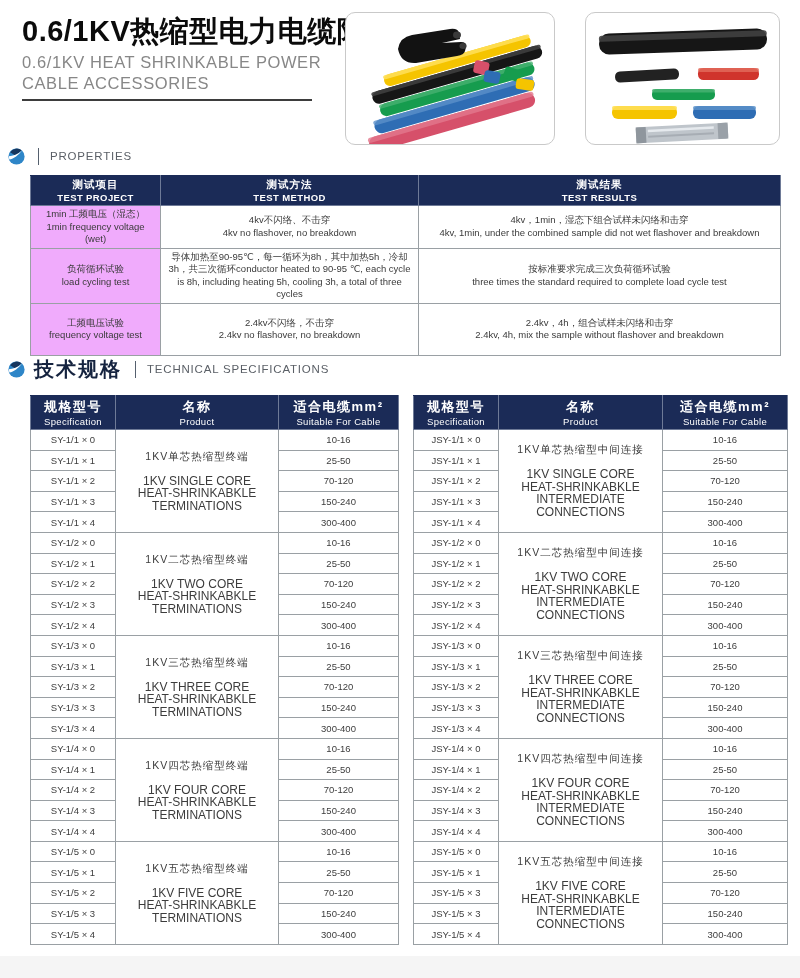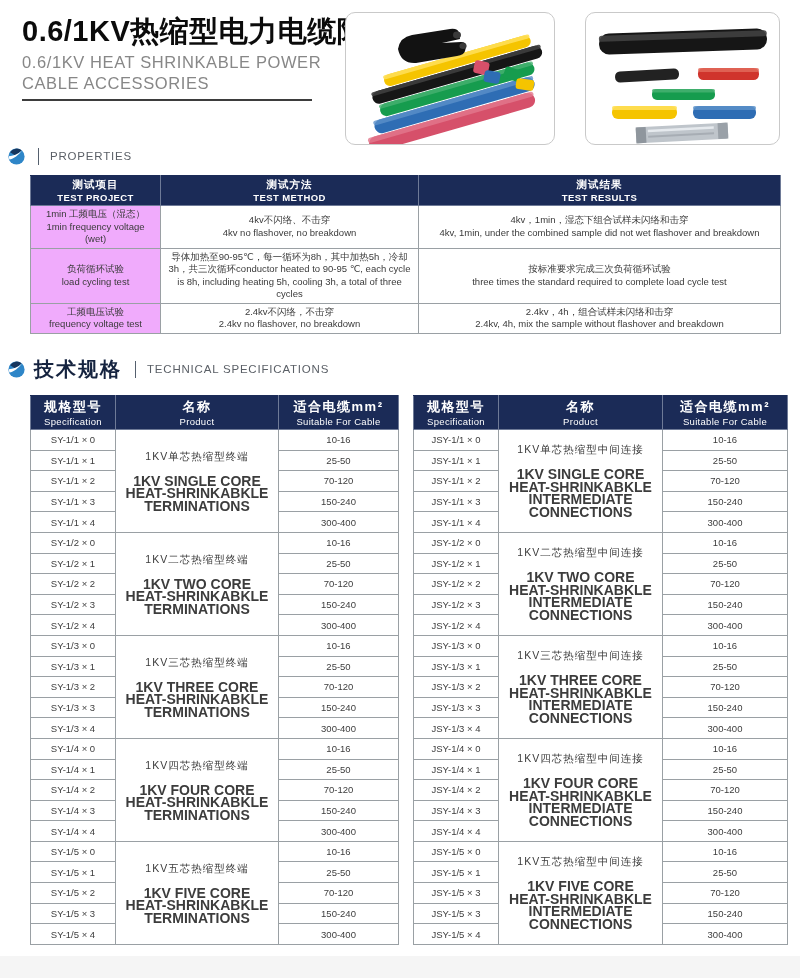--- a/index.html
+++ b/index.html
@@ -47,33 +47,33 @@
 
   
   #props-table { left:30px; top:175px; width:750px; }
   #props-table th { height:28px; padding:2px; }
   #props-table .th-zh { font-size:10.5px; font-weight:bold; letter-spacing:1px; }
   #props-table .th-en { font-size:9.5px; font-weight:bold; letter-spacing:0.4px; }
   #props-table td { font-size:9.5px; color:#3a3a3a; line-height:12.5px; padding:2px 4px; }
   #props-table td.col-project { background:#f0abfc; }
   #props-table tr.r1 td { height:36px; }
   #props-table tr.r2 td { height:48px; }
-  #props-table tr.r3 td { height:30px; }
+  #props-table tr.r3 td { height:52px; }
 
   
   .spec-table { top:395px; }
   #spec-left  { left:30px;  width:368px; }
   #spec-right { left:413px; width:374px; }
   .spec-table th { height:24px; padding:2px; }
   .spec-table .th-zh { font-size:13px; font-weight:bold; letter-spacing:1.5px; }
   .spec-table .th-en { font-size:9.5px; font-weight:normal; letter-spacing:0.3px; }
   .spec-table td { height:20.6px; font-size:9.5px; color:#3c3c3c; padding:0 2px; }
   .spec-table td.product { vertical-align:middle; }
   .prod-zh { font-size:10.5px; color:#3c3c3c; letter-spacing:1px; margin-bottom:11px; }
-  .prod-en { font-size:14px; line-height:12.5px; color:#3c3c3c;font-weight:bold; }
+  .prod-en { font-size:12px; line-height:12.5px; color:#3c3c3c; }
 
   .bottom-strip { left:0; top:956px; width:800px; height:22px; background:#f5f5f5; }
 </style>
 </head>
 <body>
 
 <div>
 
   <h1 class="abs page-title">0.6/1KV热缩型电力电缆附件</h1>
   <div class="abs page-subtitle">

